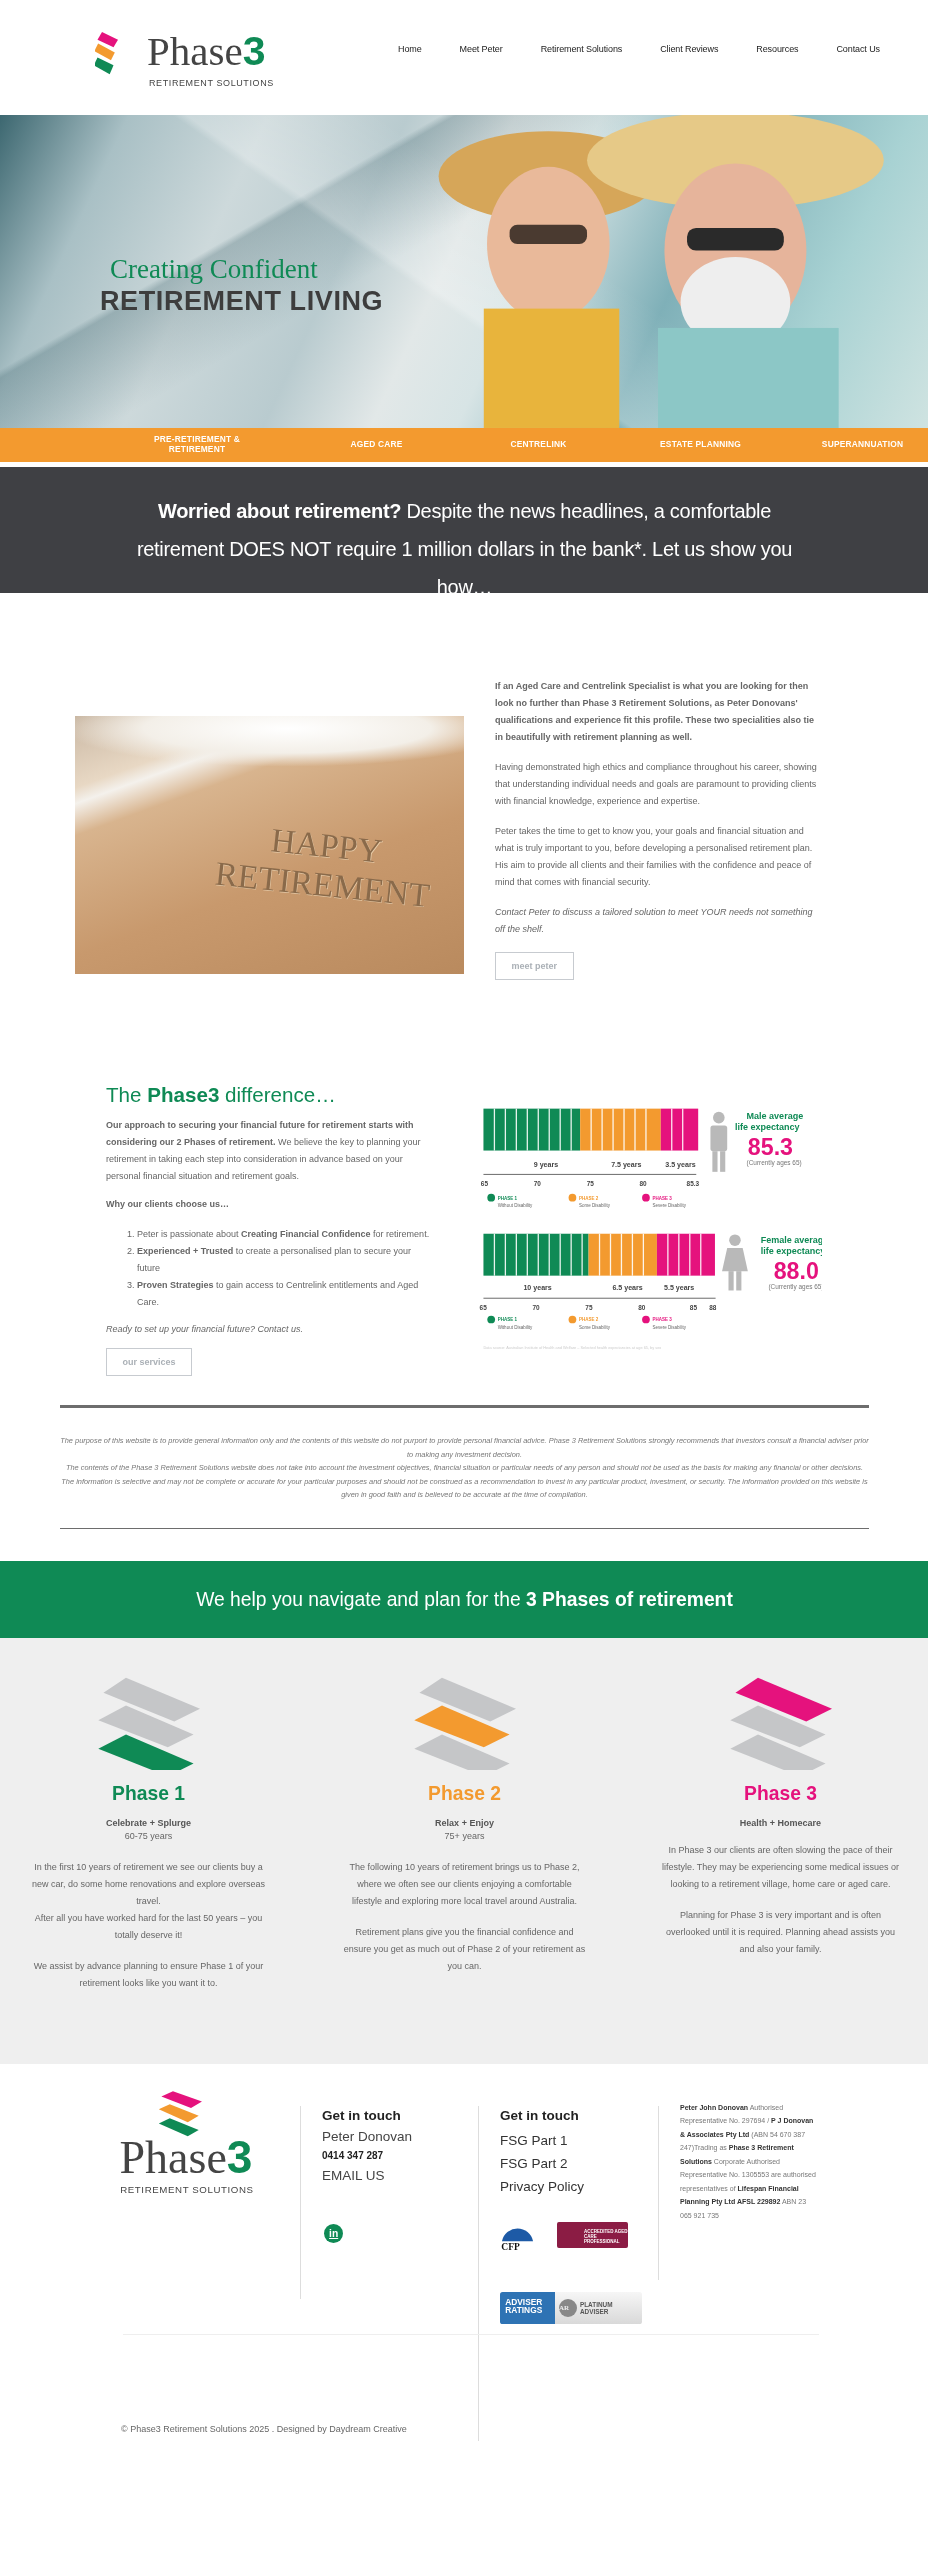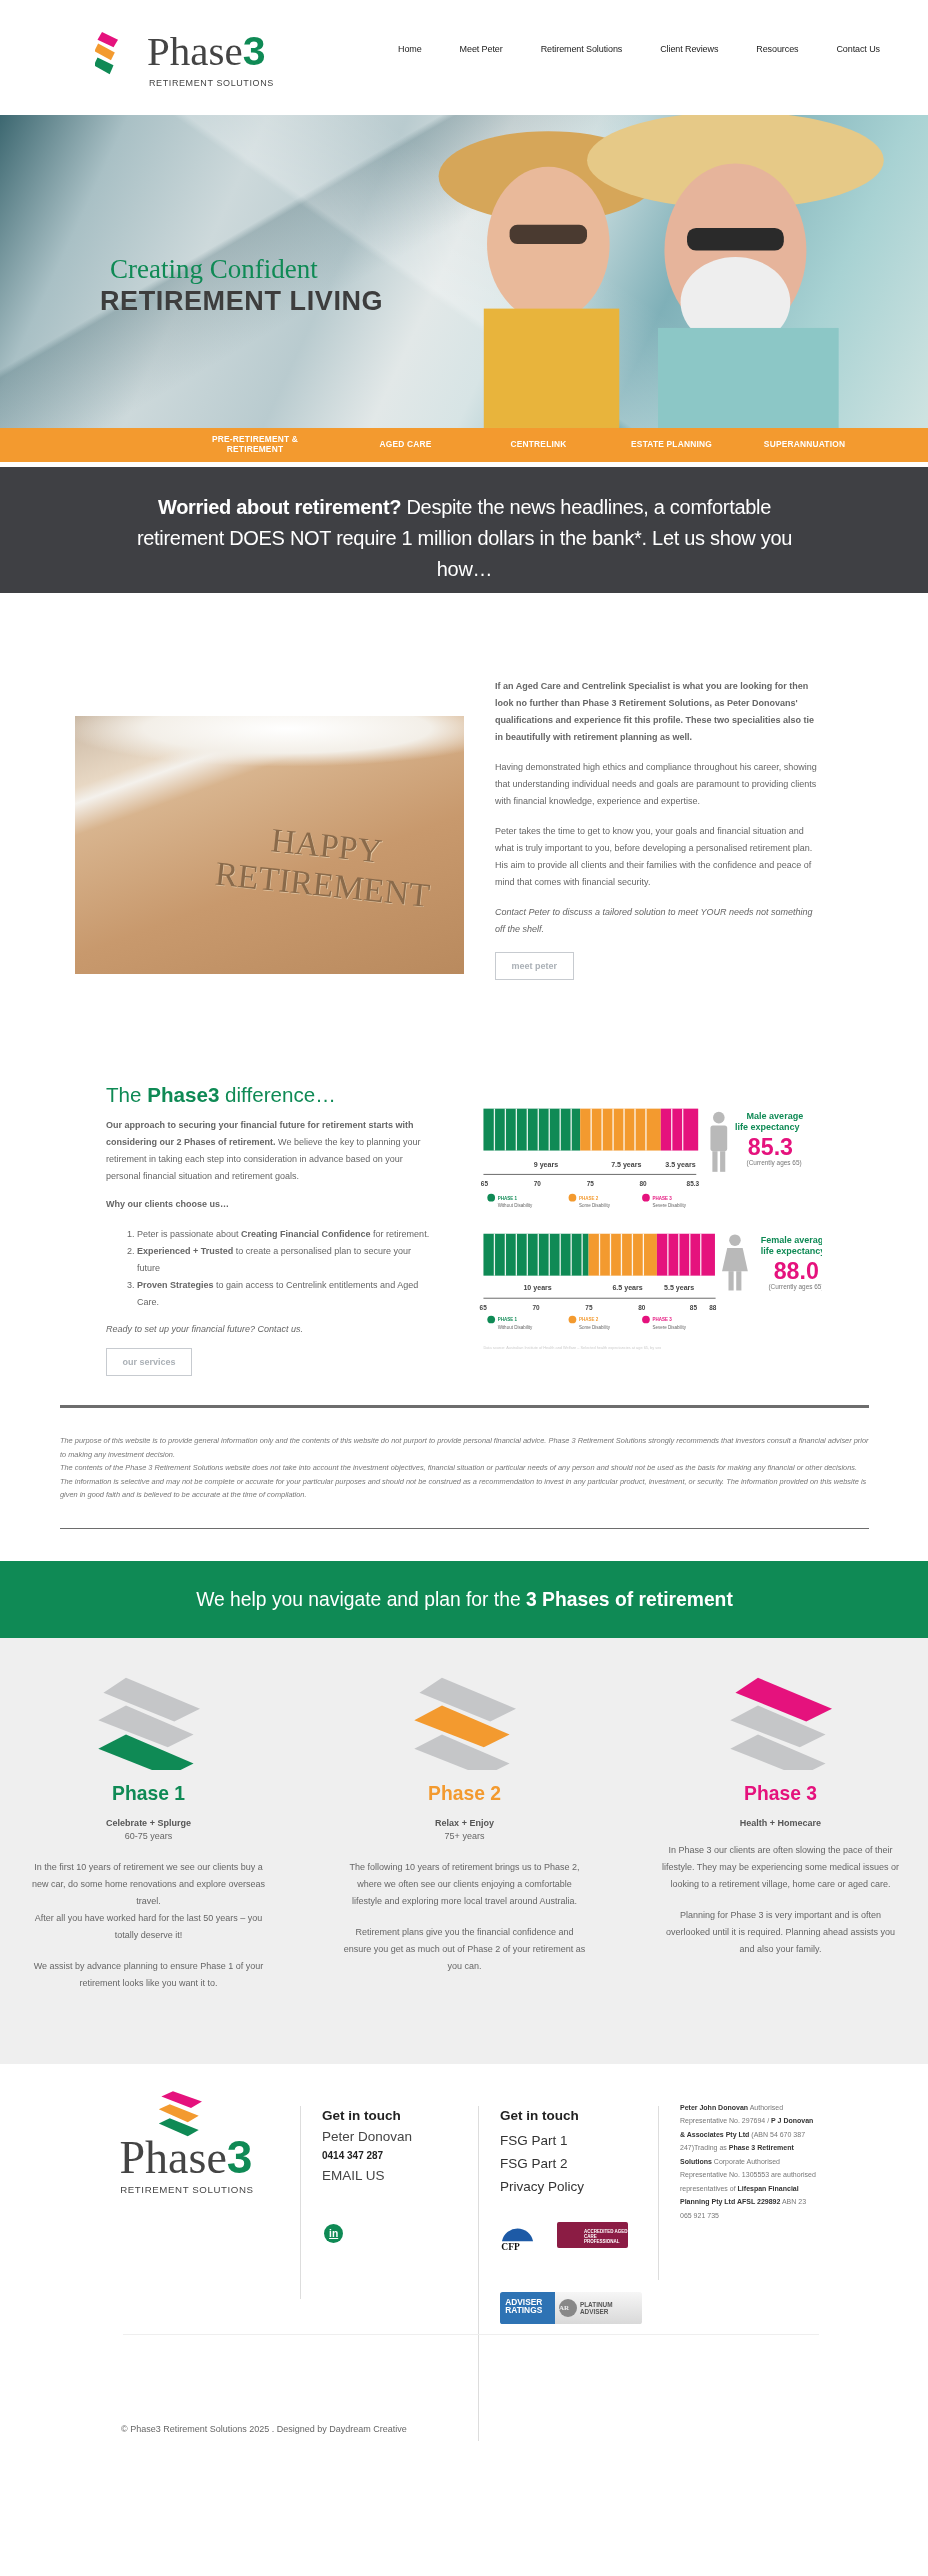--- a/index.html
+++ b/index.html
@@ -6,46 +6,46 @@
 body{width:929px;background:#fff;font-family:"Liberation Sans",sans-serif;color:#555}
 .hdr{height:115px;position:relative}
 .logo{position:absolute;left:95px;top:32px;width:206px;height:64px}
 .nav{position:absolute;left:398px;top:44px;display:flex;gap:16px}
 .nav a{font-size:9px;color:#222;text-decoration:none;margin-right:22px;letter-spacing:-0.1px}
 .hero{height:313px;position:relative;overflow:hidden;background:linear-gradient(115deg,#3c6770 0%,#a9c0c5 12%,#cdd9db 25%,#b9cbcf 38%,#e2e8e8 48%,#d7e4e5 56%,#7fb0b8 70%,#a8d2d3 85%,#cfe3e1 100%)}
 .hero .facets{position:absolute;inset:0;background:linear-gradient(35deg,transparent 45%,rgba(255,255,255,.25) 46%,transparent 60%),linear-gradient(150deg,transparent 30%,rgba(40,80,90,.25) 31%,transparent 44%)}
 .hero .people{position:absolute;left:387px;top:0;width:542px;height:313px}
 .hero .t1{position:absolute;left:110px;top:139px;font-family:"Liberation Serif",serif;font-size:27px;color:#0f8a55}
 .hero .t2{position:absolute;left:100px;top:171px;font-family:"Liberation Sans",sans-serif;font-weight:bold;font-size:27px;color:#3d3d3d;letter-spacing:0.6px}
-.orange{height:34px;background:#f39a2f;display:flex;justify-content:center;align-items:center;padding-left:152px}
+.orange{height:34px;background:#f39a2f;display:flex;justify-content:space-between;align-items:center;padding-left:152px}
 .orange a{color:#fff;font-size:8.4px;font-weight:bold;text-transform:uppercase;text-align:center;text-decoration:none;width:133px;line-height:9.7px;letter-spacing:0.2px}
 .gap8{height:5.2px}
 .dark{height:126px;background:#3f4044;color:#fff;text-align:center;padding-top:24.5px}
-.dark p.m{font-size:20px;line-height:31px;font-weight:300;letter-spacing:-0.3px}
+.dark p.m{font-size:20px;line-height:38px;font-weight:300;letter-spacing:-0.3px}
 .dark p.m b{font-weight:bold}
 .dark p.s{font-size:10.3px;margin-top:9px}
 .intro{position:relative;height:490px}
 .beach{position:absolute;left:75px;top:123px;width:389px;height:258px;background:linear-gradient(160deg,#c9b7a3 0%,#e8d8c4 18%,#f4f1ec 22%,#d8b48e 30%,#c8996d 60%,#b98a5e 100%);overflow:hidden}
 .beach .foam{position:absolute;left:-13px;top:-26px;width:451px;height:77px;border-radius:50%;background:radial-gradient(ellipse at center,#fff 0%,#f3efe8 45%,rgba(240,230,215,0) 70%)}
 .beach .txt{position:absolute;left:110px;top:110px;font-family:"Liberation Serif",serif;font-size:34px;color:#8a6a4a;transform:rotate(6deg);text-shadow:0.6px 0.6px 0 #e7ccaa;line-height:39px;text-align:center}
 .rc{position:absolute;left:495px;top:72px;width:322px}
 .rc h2{font-size:18px;color:#0f8a55;line-height:24.5px;font-weight:normal}
 .rc h2 b{font-weight:bold}
 .rc p{font-size:9px;line-height:17px;color:#666;margin-top:13px}
 .rc p.b{font-weight:bold;color:#666}
 .rc p.i{font-style:italic}
 .btn{display:inline-block;border:1.3px solid #c7cbd0;color:#aab0b6;font-size:9px;padding:7.7px 15.5px;margin-top:14px;font-weight:bold;text-decoration:none}
 .diff{position:relative;height:322px}
 .diff .lc{position:absolute;left:106px;top:0;width:326px}
 .diff h2{font-size:20.6px;color:#0f8a55;font-weight:300}
 .diff h2 b{font-weight:bold}
 .diff p{font-size:9px;line-height:17px;color:#666;margin-top:10.3px}
 .diff ol{margin:13px 0 0 31px;font-size:9px;line-height:17px;color:#666}
 .infog{position:absolute;left:477px;top:14px;width:345px;height:258px}
-.disc{margin:0 60px;border-top:3.9px solid #6d6d6d;border-bottom:1.3px solid #6d6d6d;padding:26px 0 26px;text-align:left;font-style:italic;font-size:7.4px;line-height:13.5px;color:#777}
+.disc{margin:0 60px;border-top:3.9px solid #6d6d6d;border-bottom:1.3px solid #6d6d6d;padding:26px 0 26px;text-align:center;font-style:italic;font-size:7.4px;line-height:13.5px;color:#777}
 .spacer{height:32px}
 .green{height:77px;background:#0f8a55;color:#fff;text-align:center;font-size:19.3px;line-height:77px;font-weight:300}
 .green b{font-weight:bold}
 .phases{background:#efefef;display:flex;justify-content:space-between;padding:32px 26px 64px;height:426px}
 .ph{width:245px;text-align:center}
 .ph svg{display:block;margin:0 auto}
 .ph h3{font-size:19.3px;margin-top:13px}
 .ph .sub{font-size:9px;font-weight:bold;color:#555;margin-top:13px}
 .ph .yr{font-size:9px;color:#666;line-height:17px}
 .ph p{font-size:9px;color:#666;line-height:17px;margin-top:14px}

